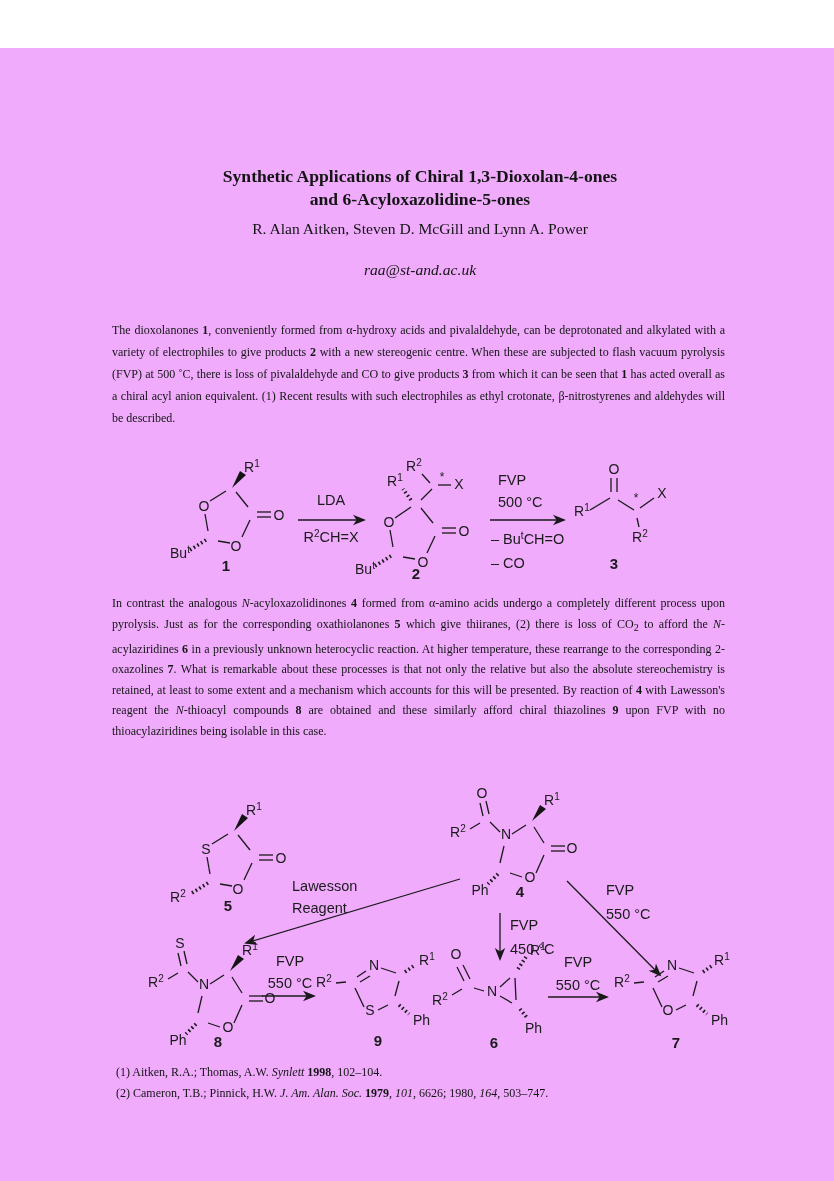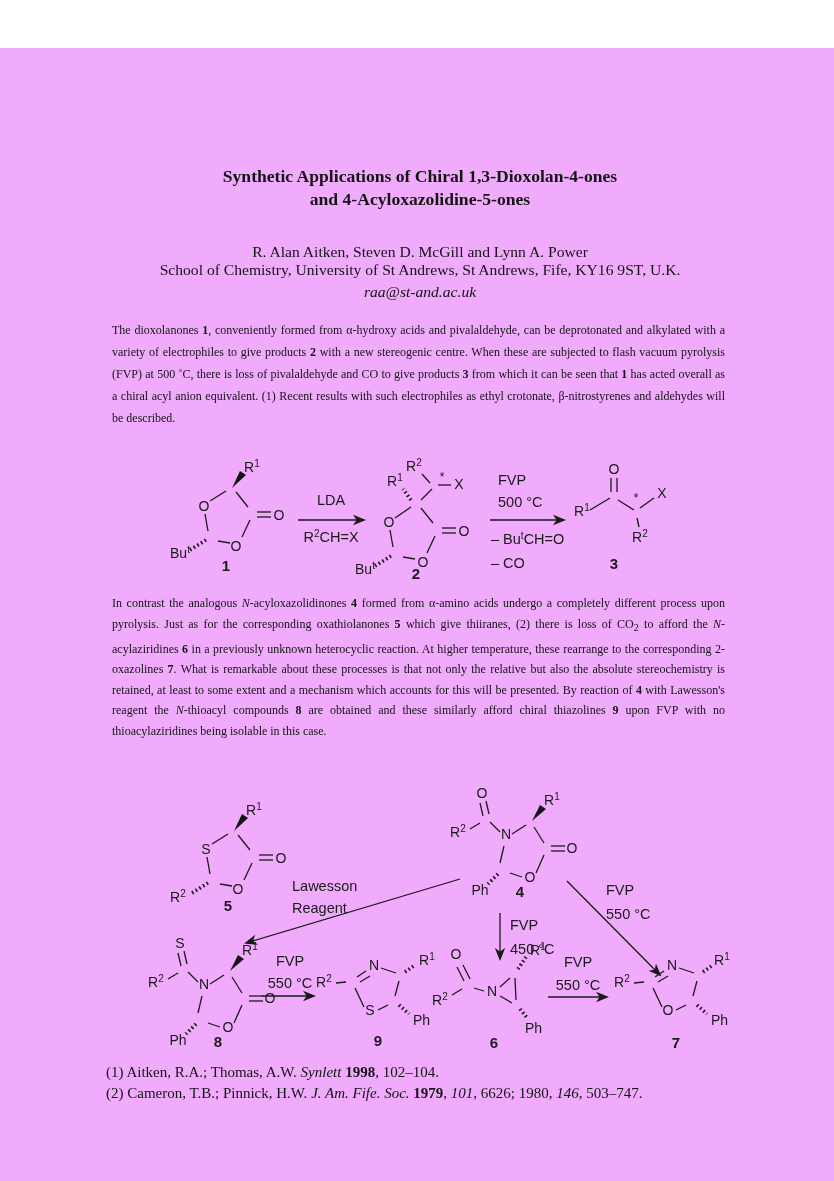--- a/index.html
+++ b/index.html
@@ -6,27 +6,27 @@
   html,body { background:#ffffff; }
   .page {
     position:relative; width:834px; height:1181px; background:#f0abfc;
     font-family:"Liberation Serif", serif; color:#141414; overflow:hidden;margin-top:48px;
   }
   .abs { position:absolute; }
   .title {
     left:115px; top:117px; width:610px; text-align:center;
     font-weight:bold; font-size:17.6px; line-height:23px;
   }
-  .authors { left:115px; top:195px; width:610px; text-align:center; font-size:15.6px; }
+  .authors { left:115px; top:172px; width:610px; text-align:center; font-size:15.6px; }
   .affil  { left:92px;  top:211px; width:656px; text-align:center; font-size:15.6px; line-height:22px; }
   .email  { font-style:italic; }
   .para { left:112px; width:613px; font-size:12px; text-align:justify; }
   #para1 { top:271px; line-height:22px; }
   #para2 { top:545px; line-height:20.6px; }
-  .refs { left:106px; top:1014px; width:622px; font-size:15px; line-height:20.8px; }
+  .refs { left:116px; top:1014px; width:622px; font-size:12px; line-height:20.8px; }
   svg.scheme { position:absolute; left:112px; }
   #scheme1 { top:410px; }
   #scheme2 { top:735px; }
   svg text { fill:#1a1a1a; }
   .atom  { font:14px "Liberation Sans", sans-serif; text-anchor:middle; }
   .atomL { font:14px "Liberation Sans", sans-serif; }
   .rx  { font:14.5px "Liberation Sans", sans-serif; }
   .rxm { font:14.5px "Liberation Sans", sans-serif; text-anchor:middle; }
   .num { font:bold 15px "Liberation Sans", sans-serif; text-anchor:middle; }
   .sup { font-size:10px; }
@@ -36,27 +36,26 @@
   .wedge { fill:#141414; }
   .arr { marker-end:url(#ah); }
 </style>
 </head>
 <body>
 
 <div class="page">
 
   <div class="abs title">
     <div>Synthetic Applications of Chiral 1,3-Dioxolan-4-ones</div>
-    <div>and 4-Acyloxazolidine-5-ones</div>
+    <div>and 6-Acyloxazolidine-5-ones</div>
   </div>
 
   <div class="abs authors">R. Alan Aitken, Steven D. McGill and Lynn A. Power</div>
 
   <div class="abs affil">
-    <div>School of Chemistry, University of St Andrews, St Andrews, Fife, KY16 9ST, U.K.</div>
     <div class="email">raa@st-and.ac.uk</div>
   </div>
 
   <div class="abs para" id="para1"><span>The dioxolanones </span><span style="font-weight: bold;">1</span><span>, conveniently formed from α-hydroxy acids and pivalaldehyde, can be deprotonated and alkylated with a variety of electrophiles to give products </span><span style="font-weight: bold;">2</span><span> with a new stereogenic centre. When these are subjected to flash vacuum pyrolysis (FVP) at 500 ˚C, there is loss of pivalaldehyde and CO to give products </span><span style="font-weight: bold;">3</span><span> from which it can be seen that </span><span style="font-weight: bold;">1</span><span> has acted overall as a chiral acyl anion equivalent. (1) Recent results with such electrophiles as ethyl crotonate, β-nitrostyrenes and aldehydes will be described.</span></div>
 
   <svg class="scheme" id="scheme1" width="625" height="128" viewBox="0 0 625 128" xmlns="http://www.w3.org/2000/svg">
     <defs>
       <marker id="ah" markerWidth="11" markerHeight="9" refX="8.5" refY="4.5" orient="auto">
         <path d="M0,0.5 L10,4.5 L0,8.5 L2.8,4.5 Z" fill="#1a1a1a"></path>
       </marker>
@@ -302,16 +301,16 @@
       <text class="atom" x="58" y="74">O</text>
       <text class="atomL" x="4" y="46"><tspan>R</tspan><tspan class="sup" dy="-5">2</tspan></text>
       <text class="atomL" x="104" y="24"><tspan>R</tspan><tspan class="sup" dy="-5">1</tspan></text>
       <text class="atomL" x="101" y="84">Ph</text>
       <text class="num" x="66" y="107">7</text>
     </g>
   </svg>
 
   <div class="abs refs">
     <div><span>(1) Aitken, R.A.; Thomas, A.W. </span><span style="font-style: italic;">Synlett</span><span> </span><span style="font-weight: bold;">1998</span><span>, 102–104.</span></div>
-    <div><span>(2) Cameron, T.B.; Pinnick, H.W. </span><span style="font-style: italic;">J. Am. Fife. Soc.</span><span> </span><span style="font-weight: bold;">1979</span><span>, </span><span style="font-style: italic;">101</span><span>, 6626; </span><span style="font-weight: normal;">1980</span><span>, </span><span style="font-style: italic;">146</span><span>, 503–747.</span></div>
+    <div><span>(2) Cameron, T.B.; Pinnick, H.W. </span><span style="font-style: italic;">J. Am. Alan. Soc.</span><span> </span><span style="font-weight: bold;">1979</span><span>, </span><span style="font-style: italic;">101</span><span>, 6626; </span><span style="font-weight: normal;">1980</span><span>, </span><span style="font-style: italic;">164</span><span>, 503–747.</span></div>
   </div>
 
 </div>
 
 </body></html>

